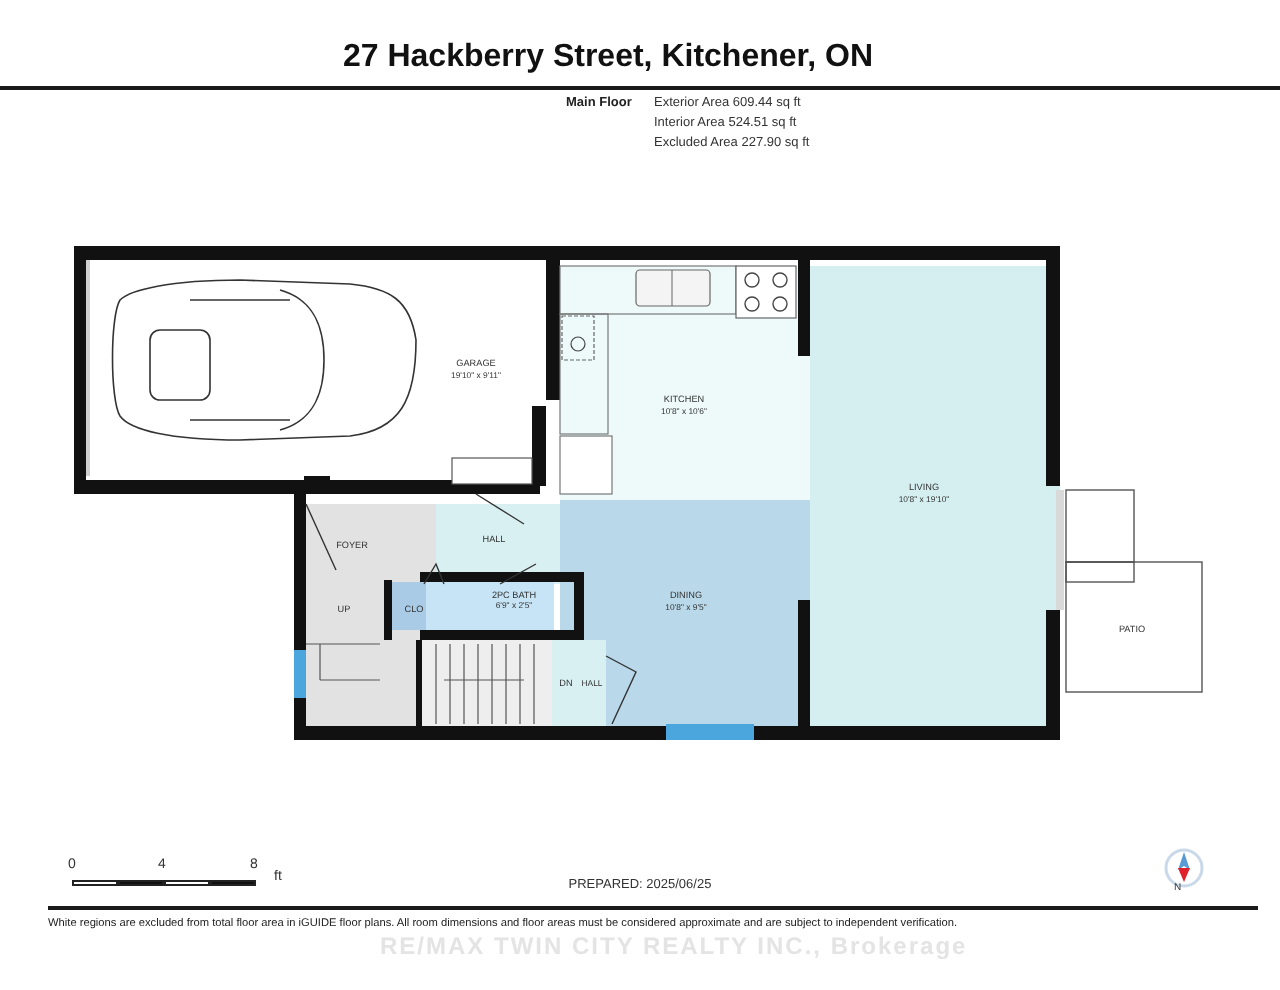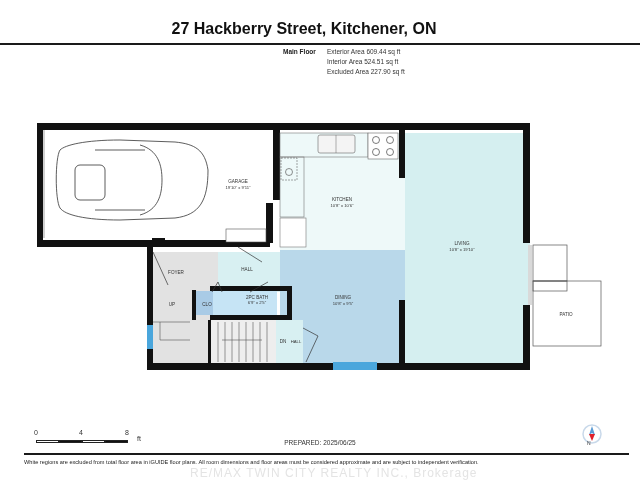--- a/index.html
+++ b/index.html
@@ -9,21 +9,21 @@
     .floor-label { position: absolute; left: 283px; top: 48px; font-size: 6.5px; font-weight: bold; color: #222; }
     .area-line { position: absolute; left: 327px; font-size: 6.5px; color: #333; }
     svg.plan { position: absolute; left: 0; top: 0; }
     .room-name { font-family: "Liberation Sans", sans-serif; font-size: 4.6px; fill: #333; text-anchor: middle; }
     .room-dim { font-family: "Liberation Sans", sans-serif; font-size: 4.2px; fill: #333; text-anchor: middle; }
     .scale { position: absolute; left: 35px; top: 432px; width: 120px; height: 20px; }
     .scale-lbl { position: absolute; top: -3px; font-size: 7px; color: #333; }
     .scale-bar { position: absolute; top: 8px; height: 3px; border: 1px solid #222; box-sizing: border-box; }
     .prepared { position: absolute; left: 0; width: 640px; top: 439px; text-align: center; font-size: 6.5px; color: #333; }
     .disclaimer { position: absolute; left: 24px; top: 459px; font-size: 5.6px; color: #222; }
-    .watermark { position: absolute; left: 190px; top: 466px; font-size: 12px; letter-spacing: 1px; color: #e4e4e4; font-weight: normal; }
+    .watermark { position: absolute; left: 190px; top: 466px; font-size: 12px; letter-spacing: 1px; color: #e4e4e4; font-weight: bold; }
     .compass { position: absolute; left: 580px; top: 422px; width: 24px; height: 24px; }
   </style>
 </head>
 <body>
 
 <div class="title">27 Hackberry Street, Kitchener, ON</div>
 <div class="hr" style="top:43px;"></div>
 
 <div class="floor-label">Main Floor</div>
 <div class="area-line" style="top:48px;">Exterior Area 609.44 sq ft</div>

